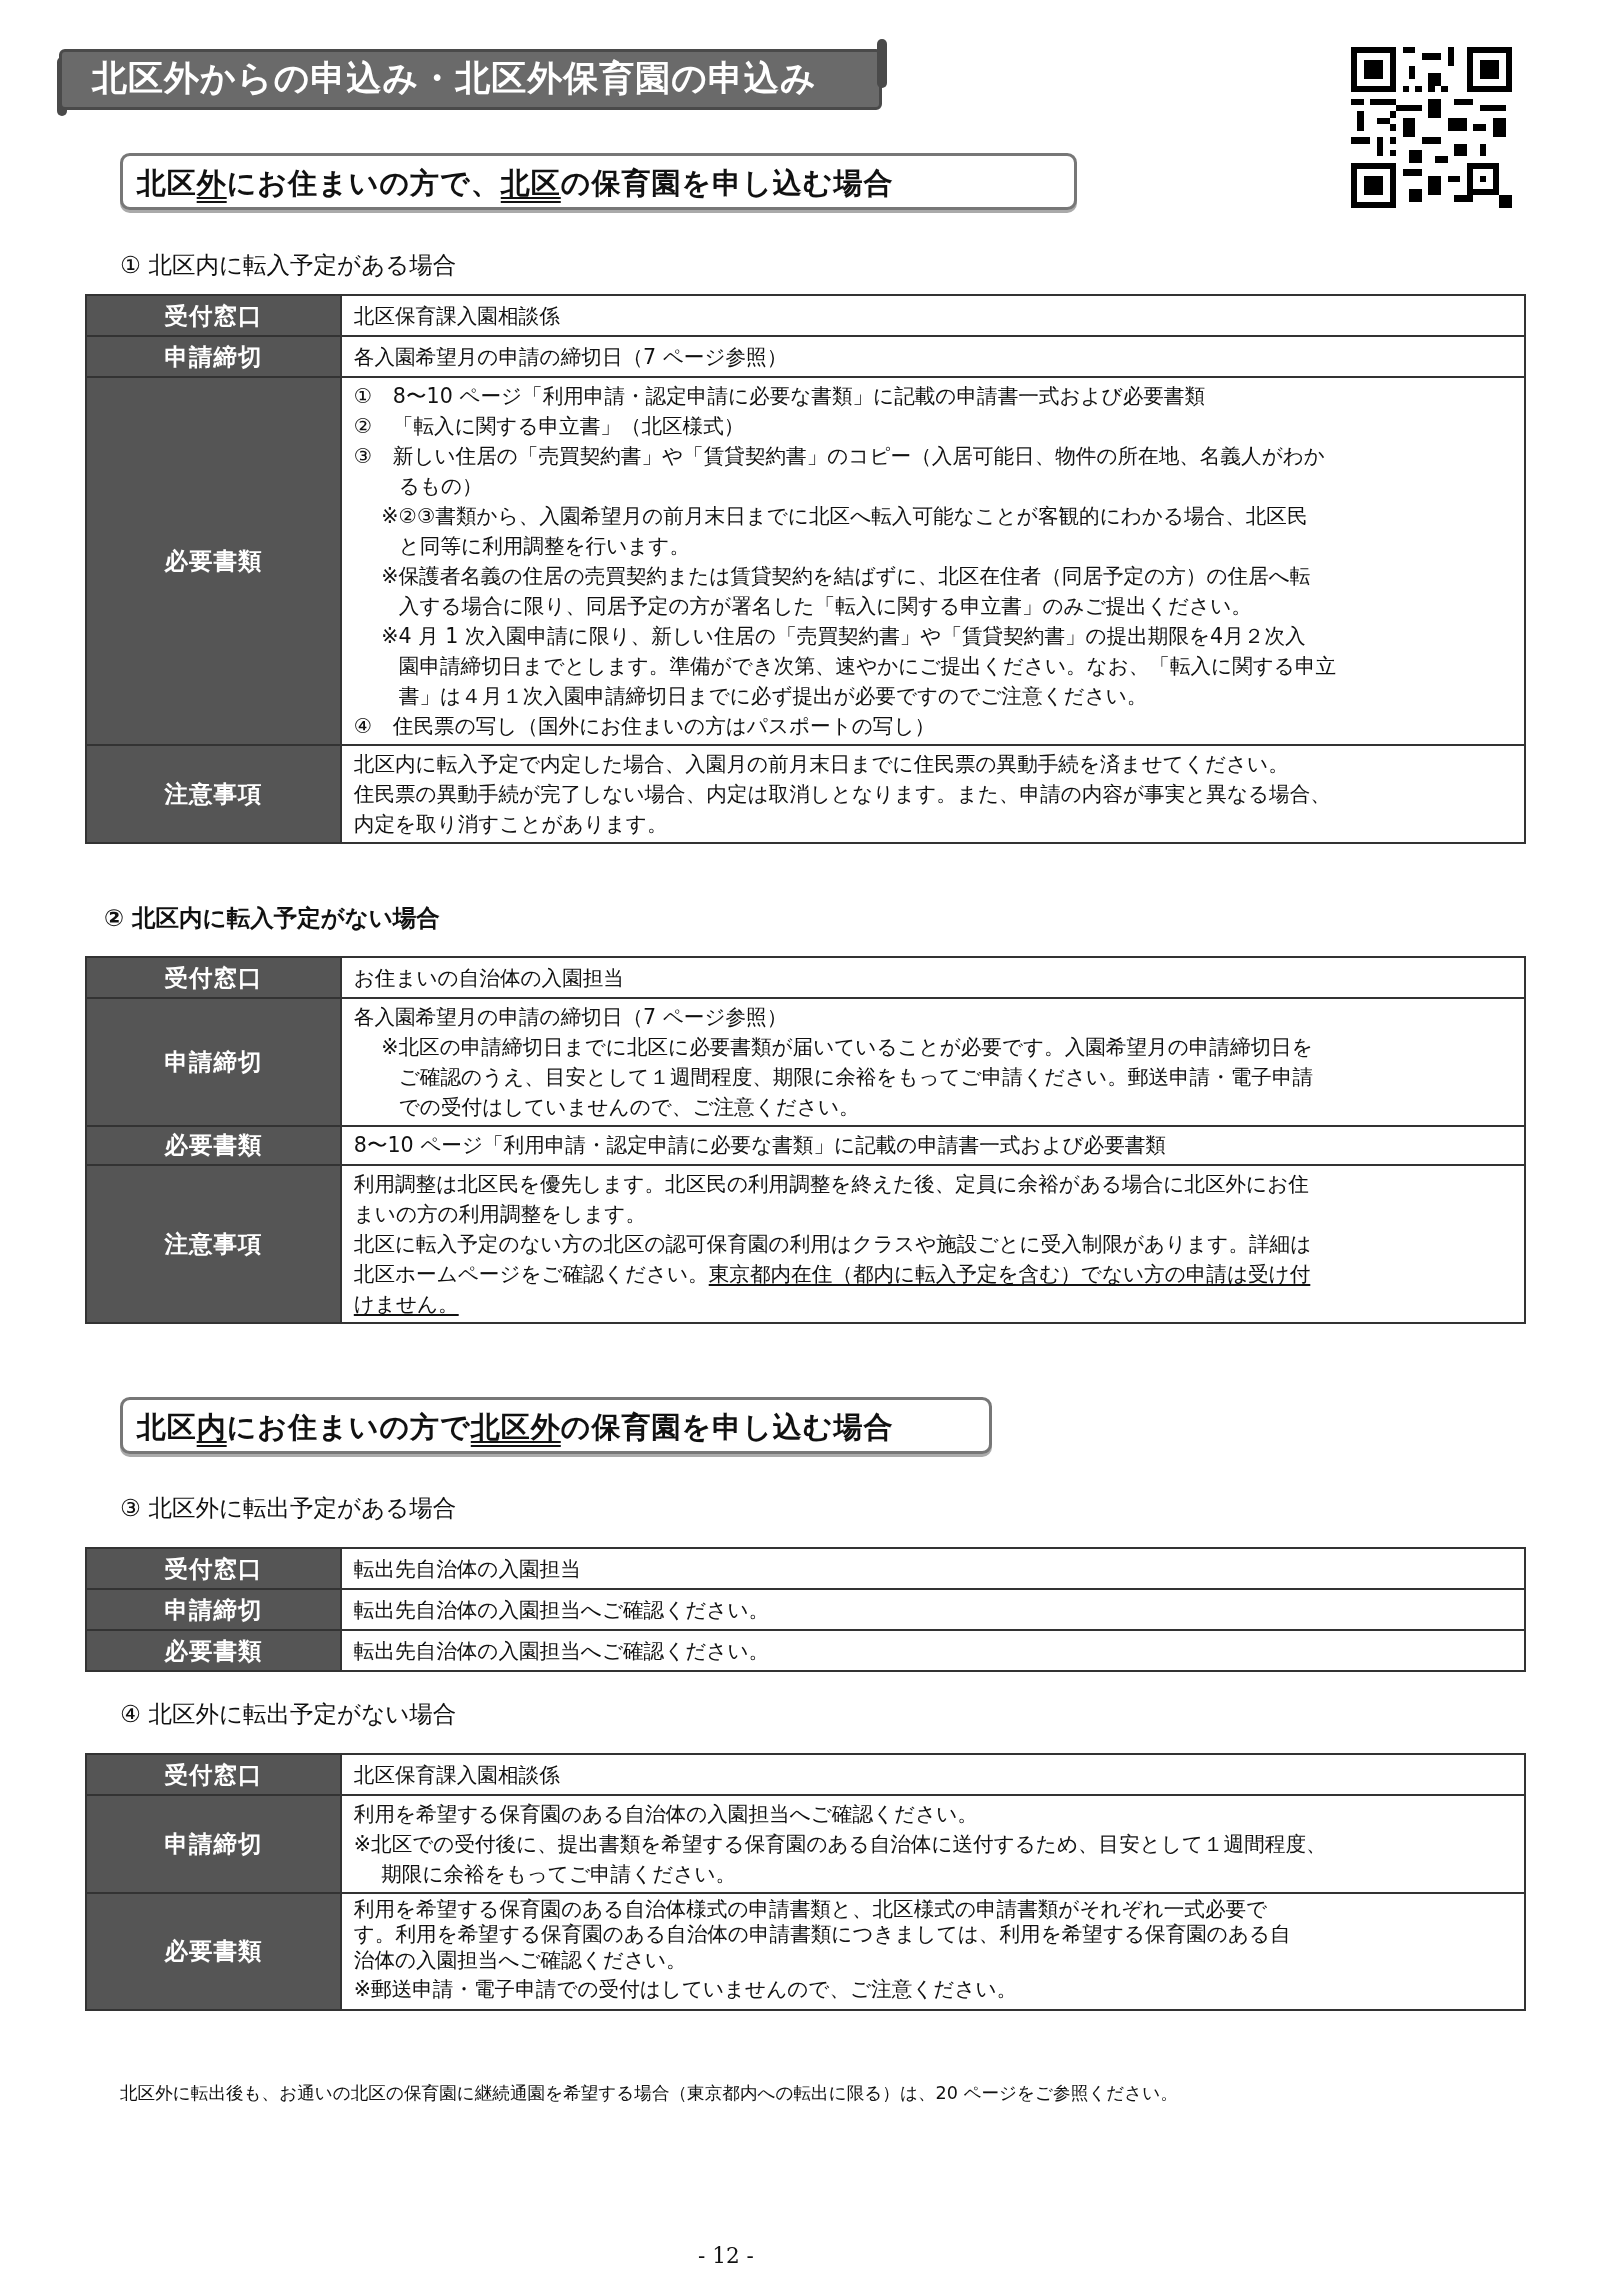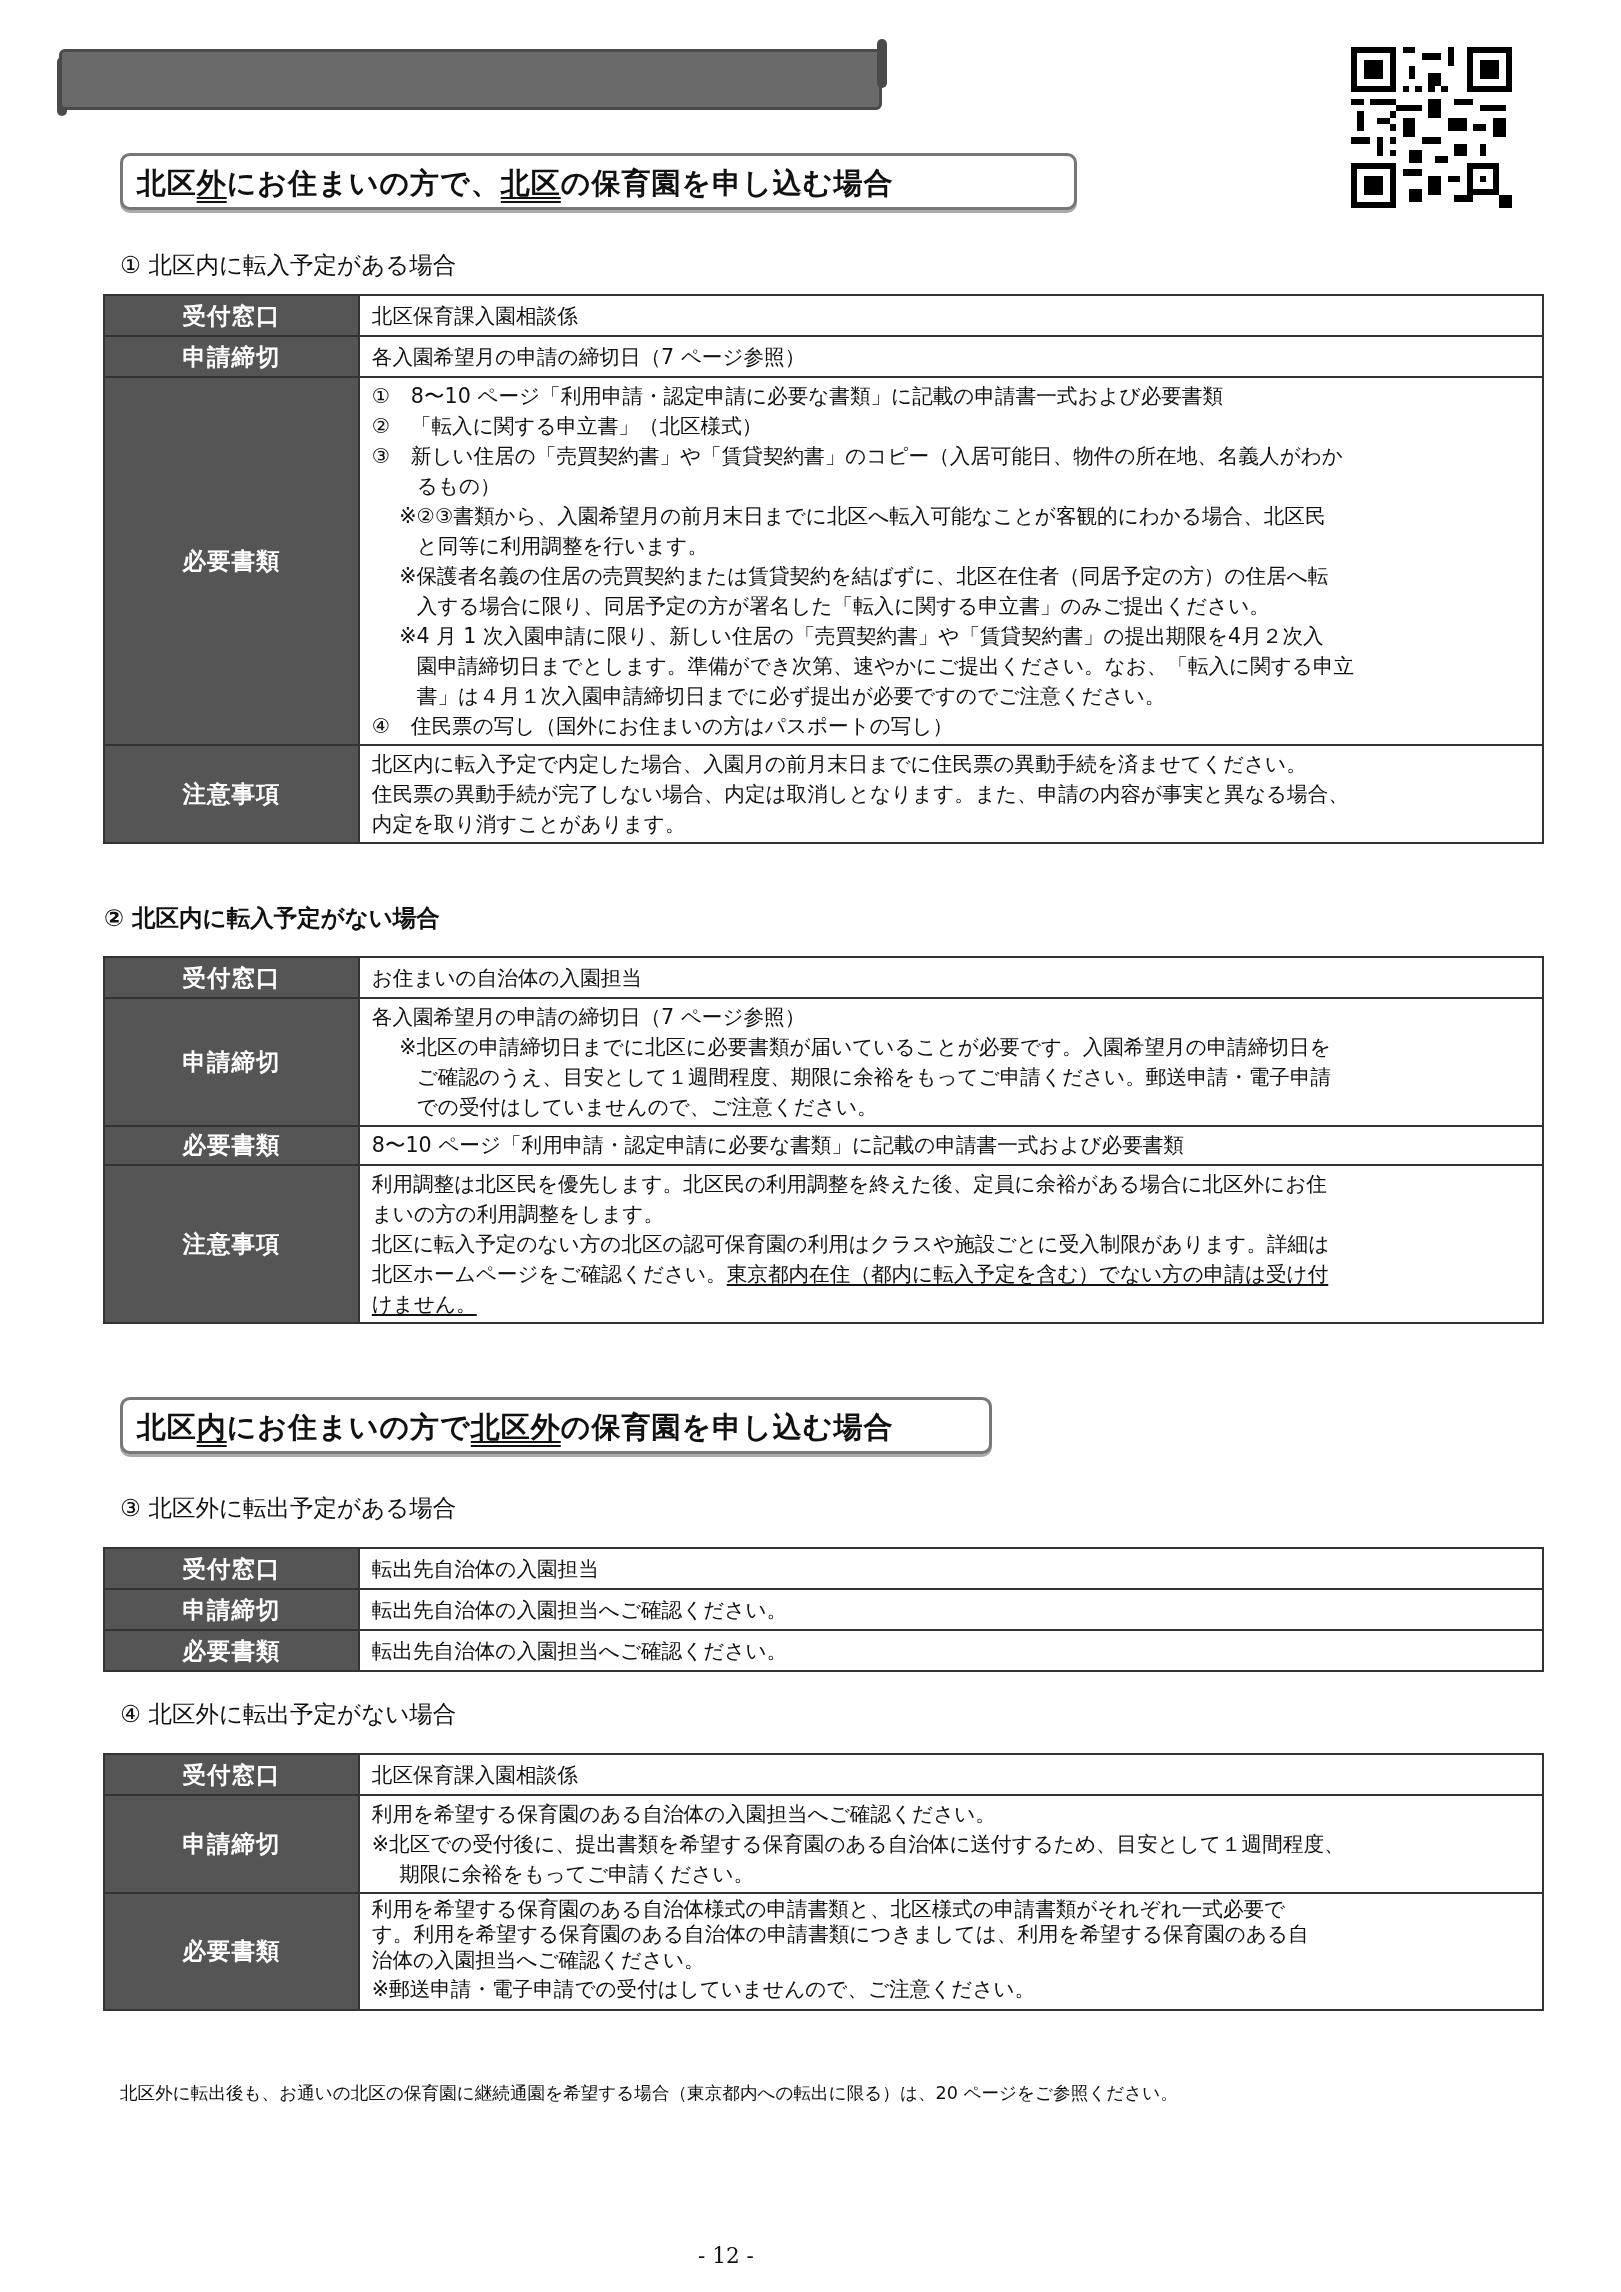--- a/index.html
+++ b/index.html
@@ -39,21 +39,21 @@
     }
     .subhead .text {
       position: absolute; left: 13.7px; top: 7.8px; font-size: 29px; font-weight: bold;
       white-space: nowrap; letter-spacing: 1px;
     }
     .subhead u { text-decoration: underline double; text-underline-offset: 3.9px; }
     .case-title {
       position: absolute; font-size: 23.5px; white-space: nowrap;
     }
     table.info {
-      position: absolute; left: 103px; width: 1441px; border-collapse: collapse;
+      position: absolute; left: 85px; width: 1441px; border-collapse: collapse;
       font-size: 20.6px; line-height: 30px;
     }
     table.info td { border: 2px solid #333; vertical-align: middle; }
     table.info td.label {
       width: 251px; background: #555555; color: #ffffff; font-weight: bold;
       text-align: center; font-size: 23.5px; letter-spacing: 1px;
     }
     table.info td.content { padding: 2.9px 11.8px; background: #fff; }
     .line { display: block; white-space: nowrap; }
     .ind1 { padding-left: 27.4px; }
@@ -62,20 +62,21 @@
     .footnote { position: absolute; left: 120px; top: 2081px; font-size: 17.6px; white-space: nowrap; }
     .pagenum { position: absolute; left: 0; width: 1452px; top: 2243px; text-align: center; font-size: 21.6px; font-family: "DejaVu Serif", serif; }
   </style>
 </head>
 <body>
 
 <div class="banner">
   <div class="curl-left"></div>
   <div class="bar"></div>
   <div class="curl-right"></div>
+  <div class="title">北区外からの申込み・北区外保育園の申込み</div>
 </div>
 
 <div class="qr">
   <svg viewBox="0 0 25 25" shape-rendering="crispEdges">
     <rect width="25" height="25" fill="#fff"></rect>
     <g fill="#000">
       <rect x="0" y="0" width="7" height="7"></rect>
         <rect x="1" y="1" width="5" height="5" fill="#fff"></rect>
         <rect x="2" y="2" width="3" height="3"></rect>
       <rect x="18" y="0" width="7" height="7"></rect>

